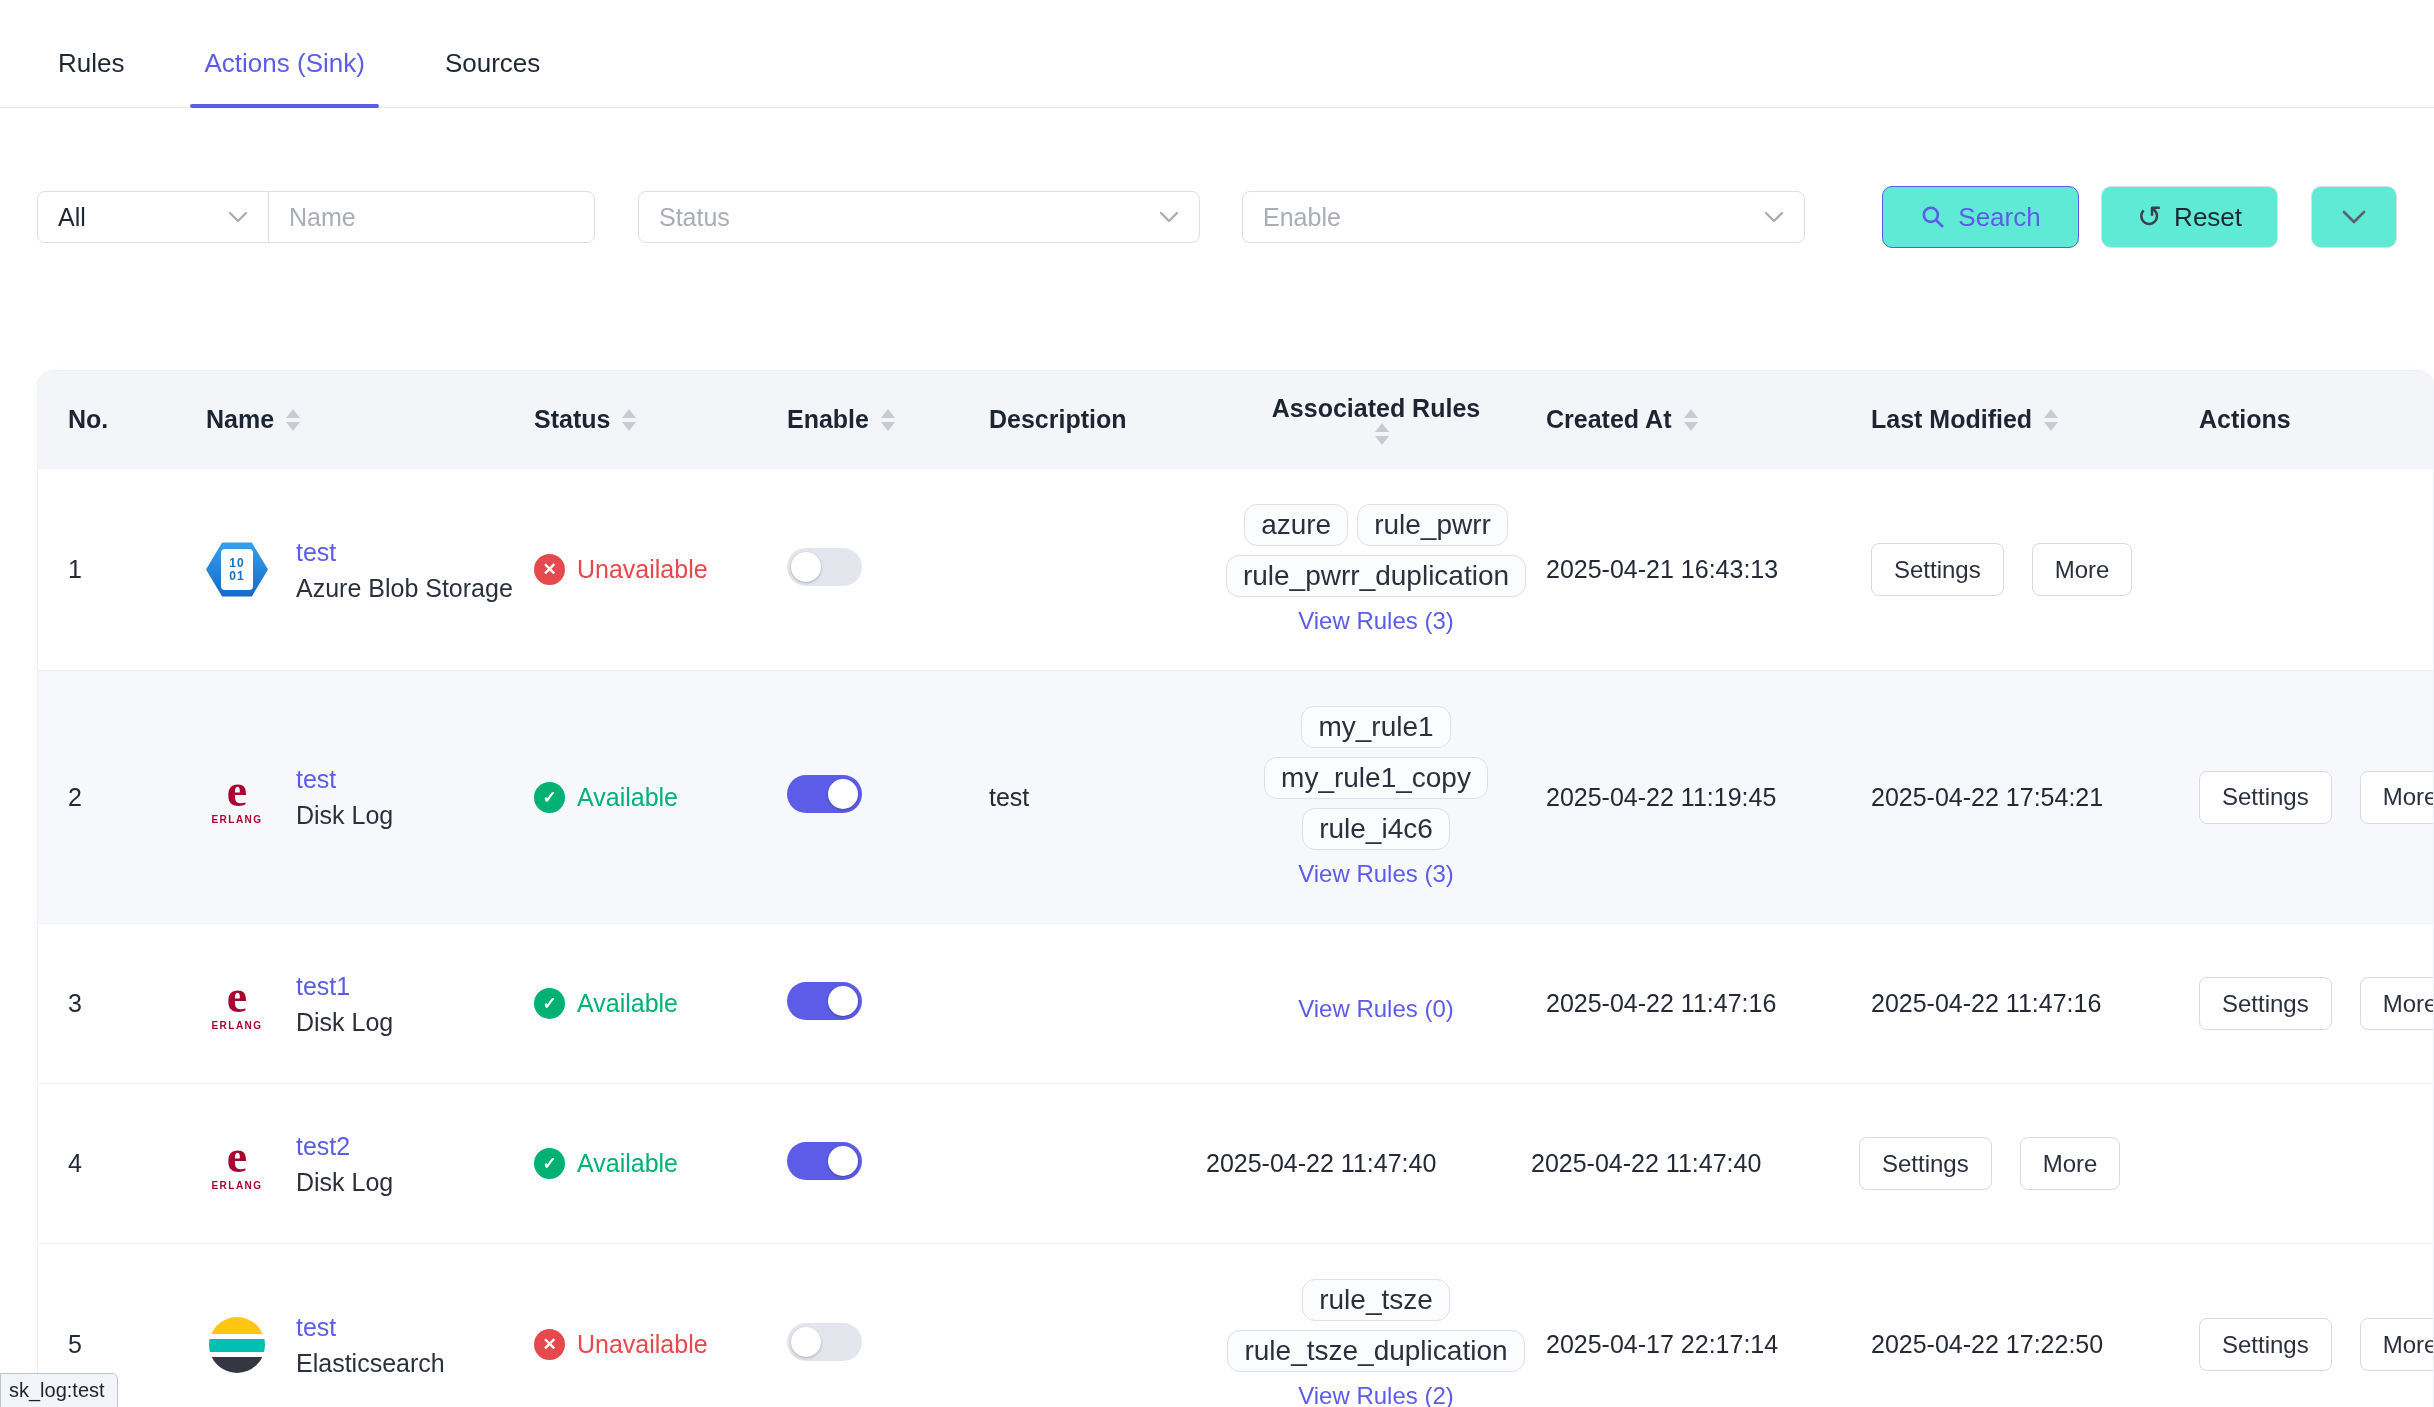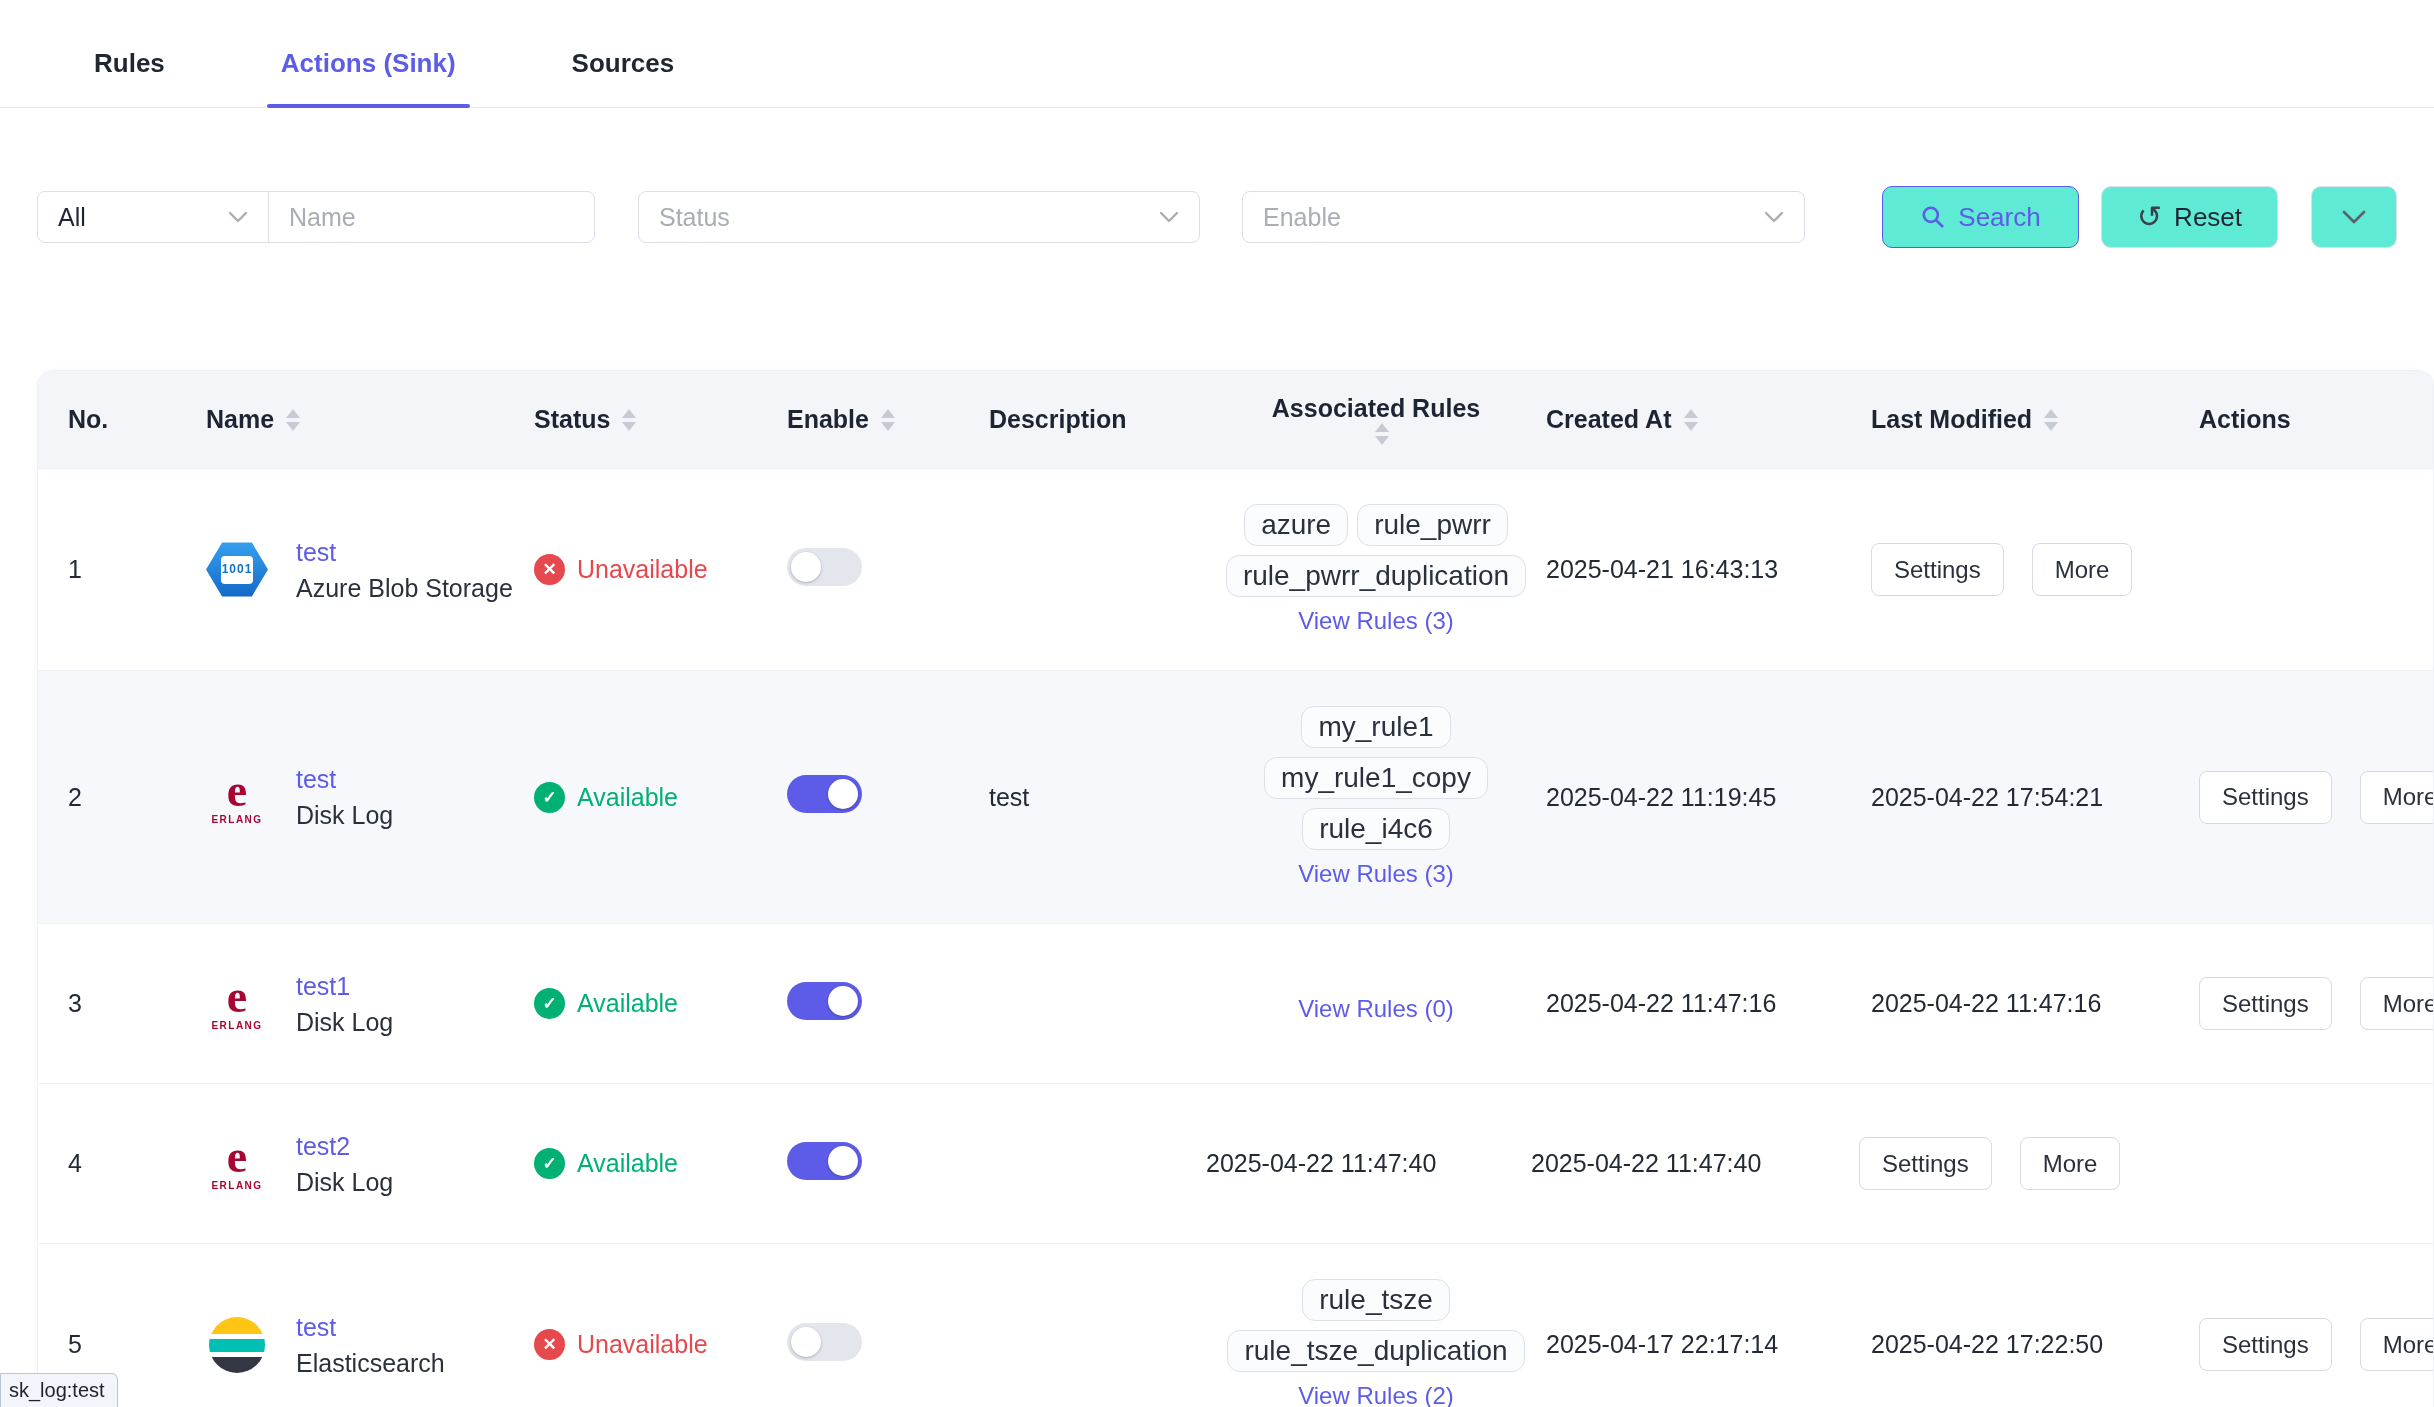--- a/index.html
+++ b/index.html
@@ -18,21 +18,21 @@
     font-family:"Liberation Sans", sans-serif;
   }
 
   
   .tabbar{
     display:flex;align-items:stretch;height:108px;padding:20px 0 0 58px;
     border-bottom:1px solid #e7eaf0;
   }
   .tab{
     display:flex;align-items:center;margin-right:80px;
-    font-size:26px;font-weight:700;color:#1f2733;position:relative;cursor:pointer;margin-left:36px;
+    font-size:26px;font-weight:400;color:#1f2733;position:relative;cursor:pointer;
   }
   .tab.active{color:var(--accent);}
   .tab.active::after{
     content:"";position:absolute;left:-14px;right:-14px;bottom:-1px;height:4px;
     background:var(--accent);border-radius:2px;
   }
 
   
   .filterbar{display:flex;align-items:center;margin:78px 37px 0 37px;height:62px;}
   .ctrl{
@@ -429,22 +429,22 @@
 <div class="status-bubble" data-name="link-status-bubble">sk_log:test</div>
 
 <style>
   
   .ic-azure{
     width:62px;height:56px;display:flex;align-items:center;justify-content:center;
     background:linear-gradient(180deg,#35a0ee,#1468c8);
     clip-path:polygon(26% 2%, 74% 2%, 100% 50%, 74% 98%, 26% 98%, 0% 50%);
   }
   .azure-box{
-    width:32px;height:28px;background:#fff;border-radius:4px;
-    display:flex;flex-direction:row;align-items:center;justify-content:center;
+    width:32px;height:41px;background:#fff;border-radius:4px;
+    display:flex;flex-direction:column;align-items:center;justify-content:center;
     font-size:12px;font-weight:bold;color:#1072c8;line-height:13px;letter-spacing:1px;
   }
   .ic-erlang{display:flex;flex-direction:column;align-items:center;justify-content:center;}
   .erlang-e{
     font-family:"Liberation Serif", serif;font-weight:700;font-size:46px;line-height:42px;color:#A90533;
   }
   .erlang-word{font-size:10px;font-weight:700;letter-spacing:1.5px;color:#A90533;margin-top:2px;}
   .ic-elastic{
     width:56px;height:56px;border-radius:50%;
     background:linear-gradient(180deg,

